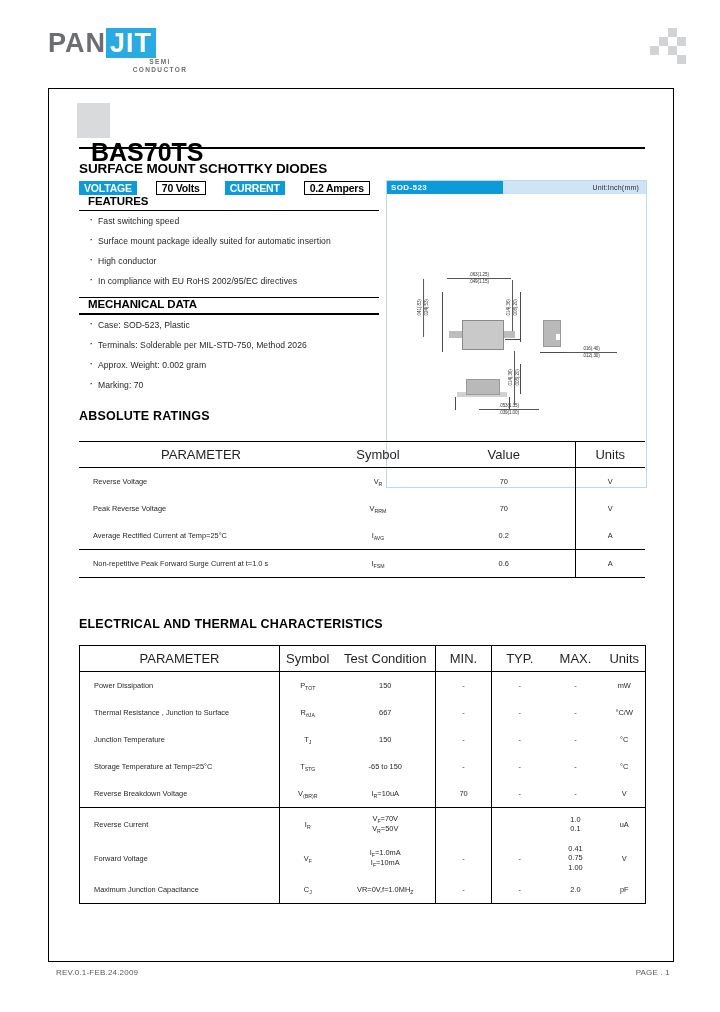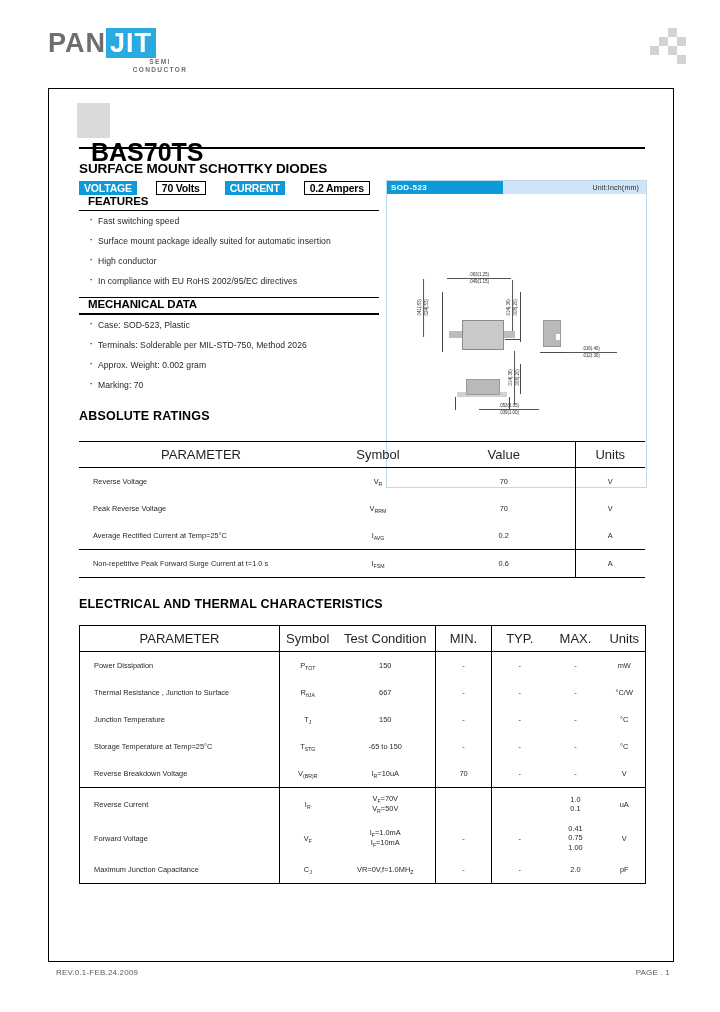--- a/index.html
+++ b/index.html
@@ -225,21 +225,21 @@
           <tr>
             <td class="pname tb">Non-repetitive Peak Forward Surge Current at t=1.0 s</td>
             <td class="tb"><span>I</span><sub>FSM</sub></td>
             <td class="tb tr">0.6</td>
             <td class="tb">A</td>
           </tr>
         </tbody>
       </table>
     </div>
 
-    <div class="tbl-sec" style="top:508px;">
+    <div class="tbl-sec" style="top:528px;">
       <div class="sect-title" style="position:relative;">ELECTRICAL AND THERMAL CHARACTERISTICS</div>
       <table class="dt" style="margin-top:14px;">
         <colgroup>
             <col style="width:200px">
             <col style="width:56px">
             <col style="width:100px">
             <col style="width:56px">
             <col style="width:56px">
             <col style="width:56px">
             <col style="width:42px">

